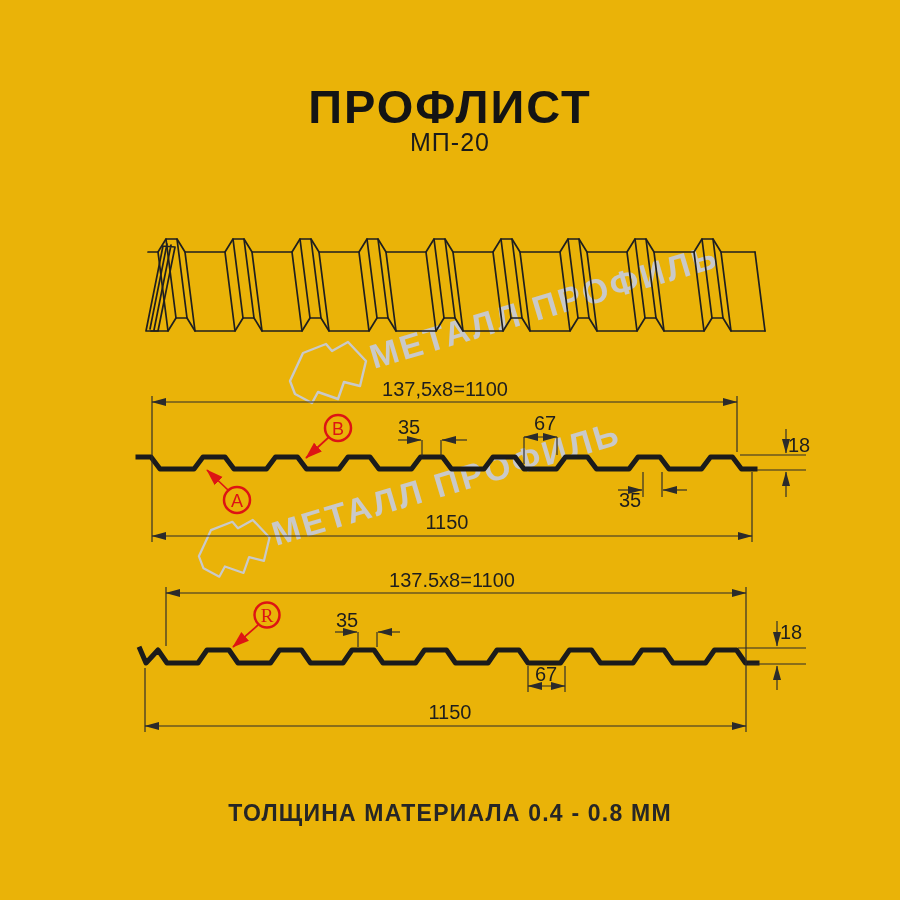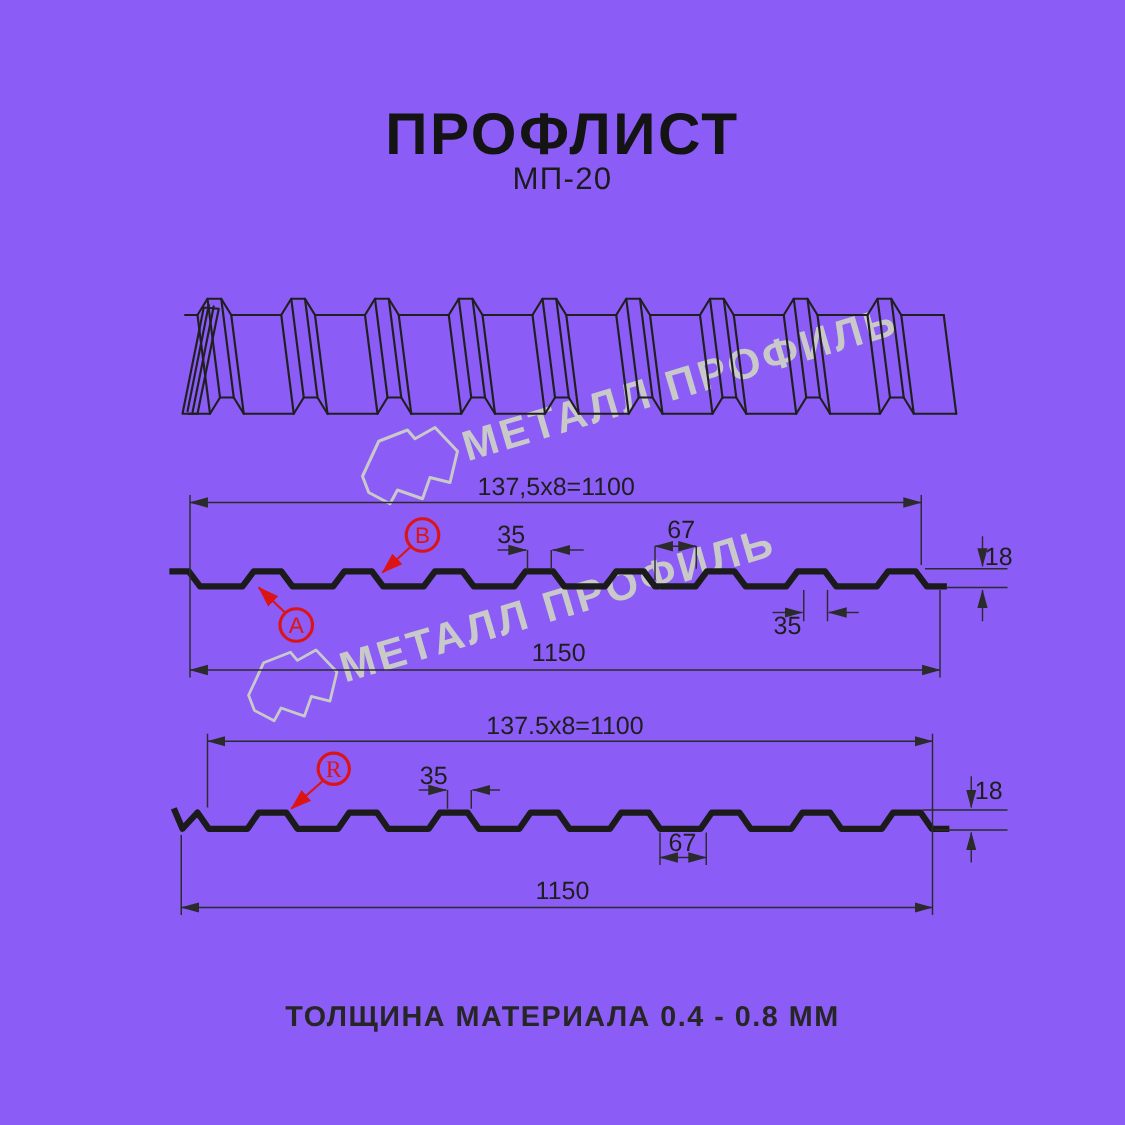--- a/index.html
+++ b/index.html
@@ -5,21 +5,21 @@
   html, body {
     margin: 0;
     padding: 0;
     background: #ffffff;
     font-family: "Liberation Sans", sans-serif;
   }
   .page {
     position: relative;
     width: 900px;
     height: 900px;
-    background: #8b5cf6;
+    background: #eab308;
     overflow: hidden;
   }
   svg { display: block; }
 
   .title-main {
     font-family: "Liberation Sans", sans-serif;
     font-size: 47px;
     font-weight: 800;
     letter-spacing: 2px;
     fill: #141414;

